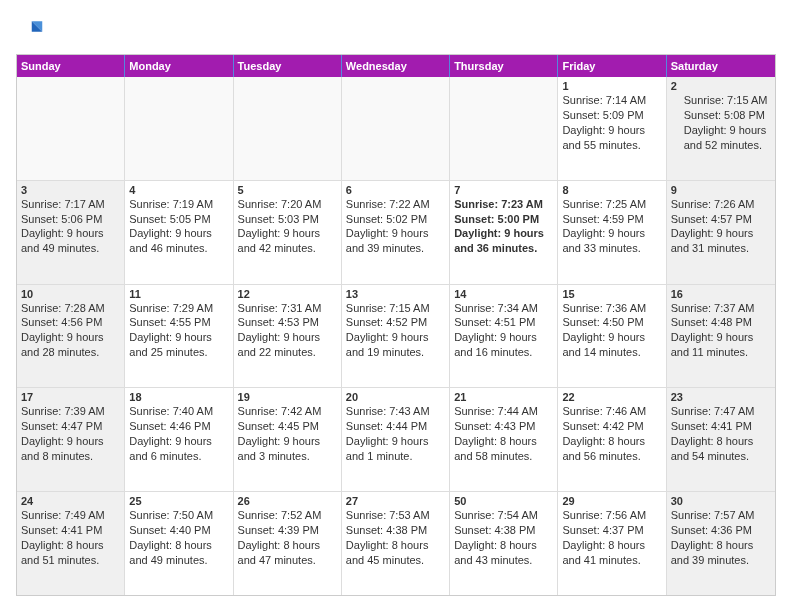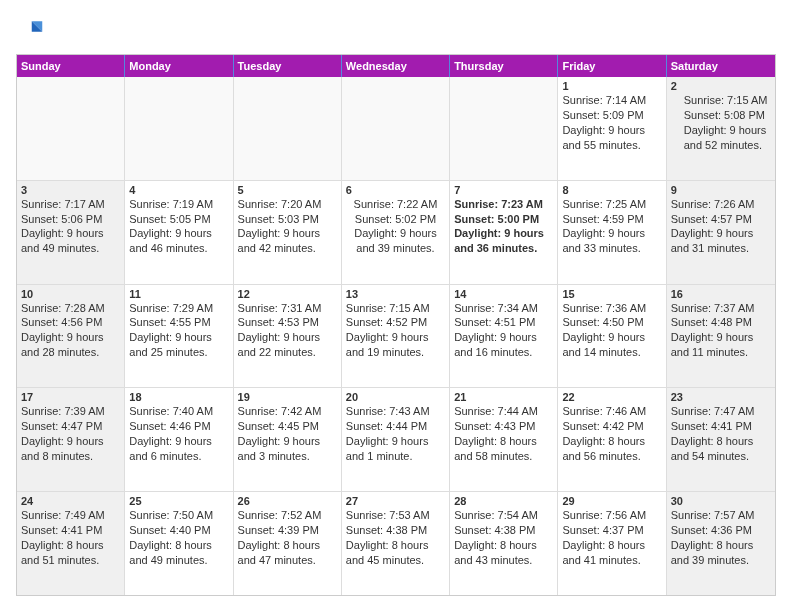--- a/index.html
+++ b/index.html
@@ -181,21 +181,21 @@
           </div>
           <div class="cal-cell">
             <span class="day-num">5</span>
             <div class="day-info" style="white-space: pre-line;">Sunrise: 7:20 AM
 Sunset: 5:03 PM
 Daylight: 9 hours
 and 42 minutes.</div>
           </div>
           <div class="cal-cell">
             <span class="day-num">6</span>
-            <div class="day-info" style="white-space: pre-line; text-align: center;">Sunrise: 7:22 AM
+            <div class="day-info" style="white-space: pre-line;">Sunrise: 7:22 AM
 Sunset: 5:02 PM
 Daylight: 9 hours
 and 39 minutes.</div>
           </div>
           <div class="cal-cell">
             <span class="day-num">7</span>
             <div class="day-info" style="white-space: pre-line; font-weight: bold;">Sunrise: 7:23 AM
 Sunset: 5:00 PM
 Daylight: 9 hours
 and 36 minutes.</div>
@@ -340,21 +340,21 @@
 and 47 minutes.</div>
           </div>
           <div class="cal-cell">
             <span class="day-num">27</span>
             <div class="day-info" style="white-space: pre-line;">Sunrise: 7:53 AM
 Sunset: 4:38 PM
 Daylight: 8 hours
 and 45 minutes.</div>
           </div>
           <div class="cal-cell">
-            <span class="day-num">28</span>
+            <span class="day-num">50</span>
             <div class="day-info" style="white-space: pre-line;">Sunrise: 7:54 AM
 Sunset: 4:38 PM
 Daylight: 8 hours
 and 43 minutes.</div>
           </div>
           <div class="cal-cell">
             <span class="day-num">29</span>
             <div class="day-info" style="white-space: pre-line;">Sunrise: 7:56 AM
 Sunset: 4:37 PM
 Daylight: 8 hours

